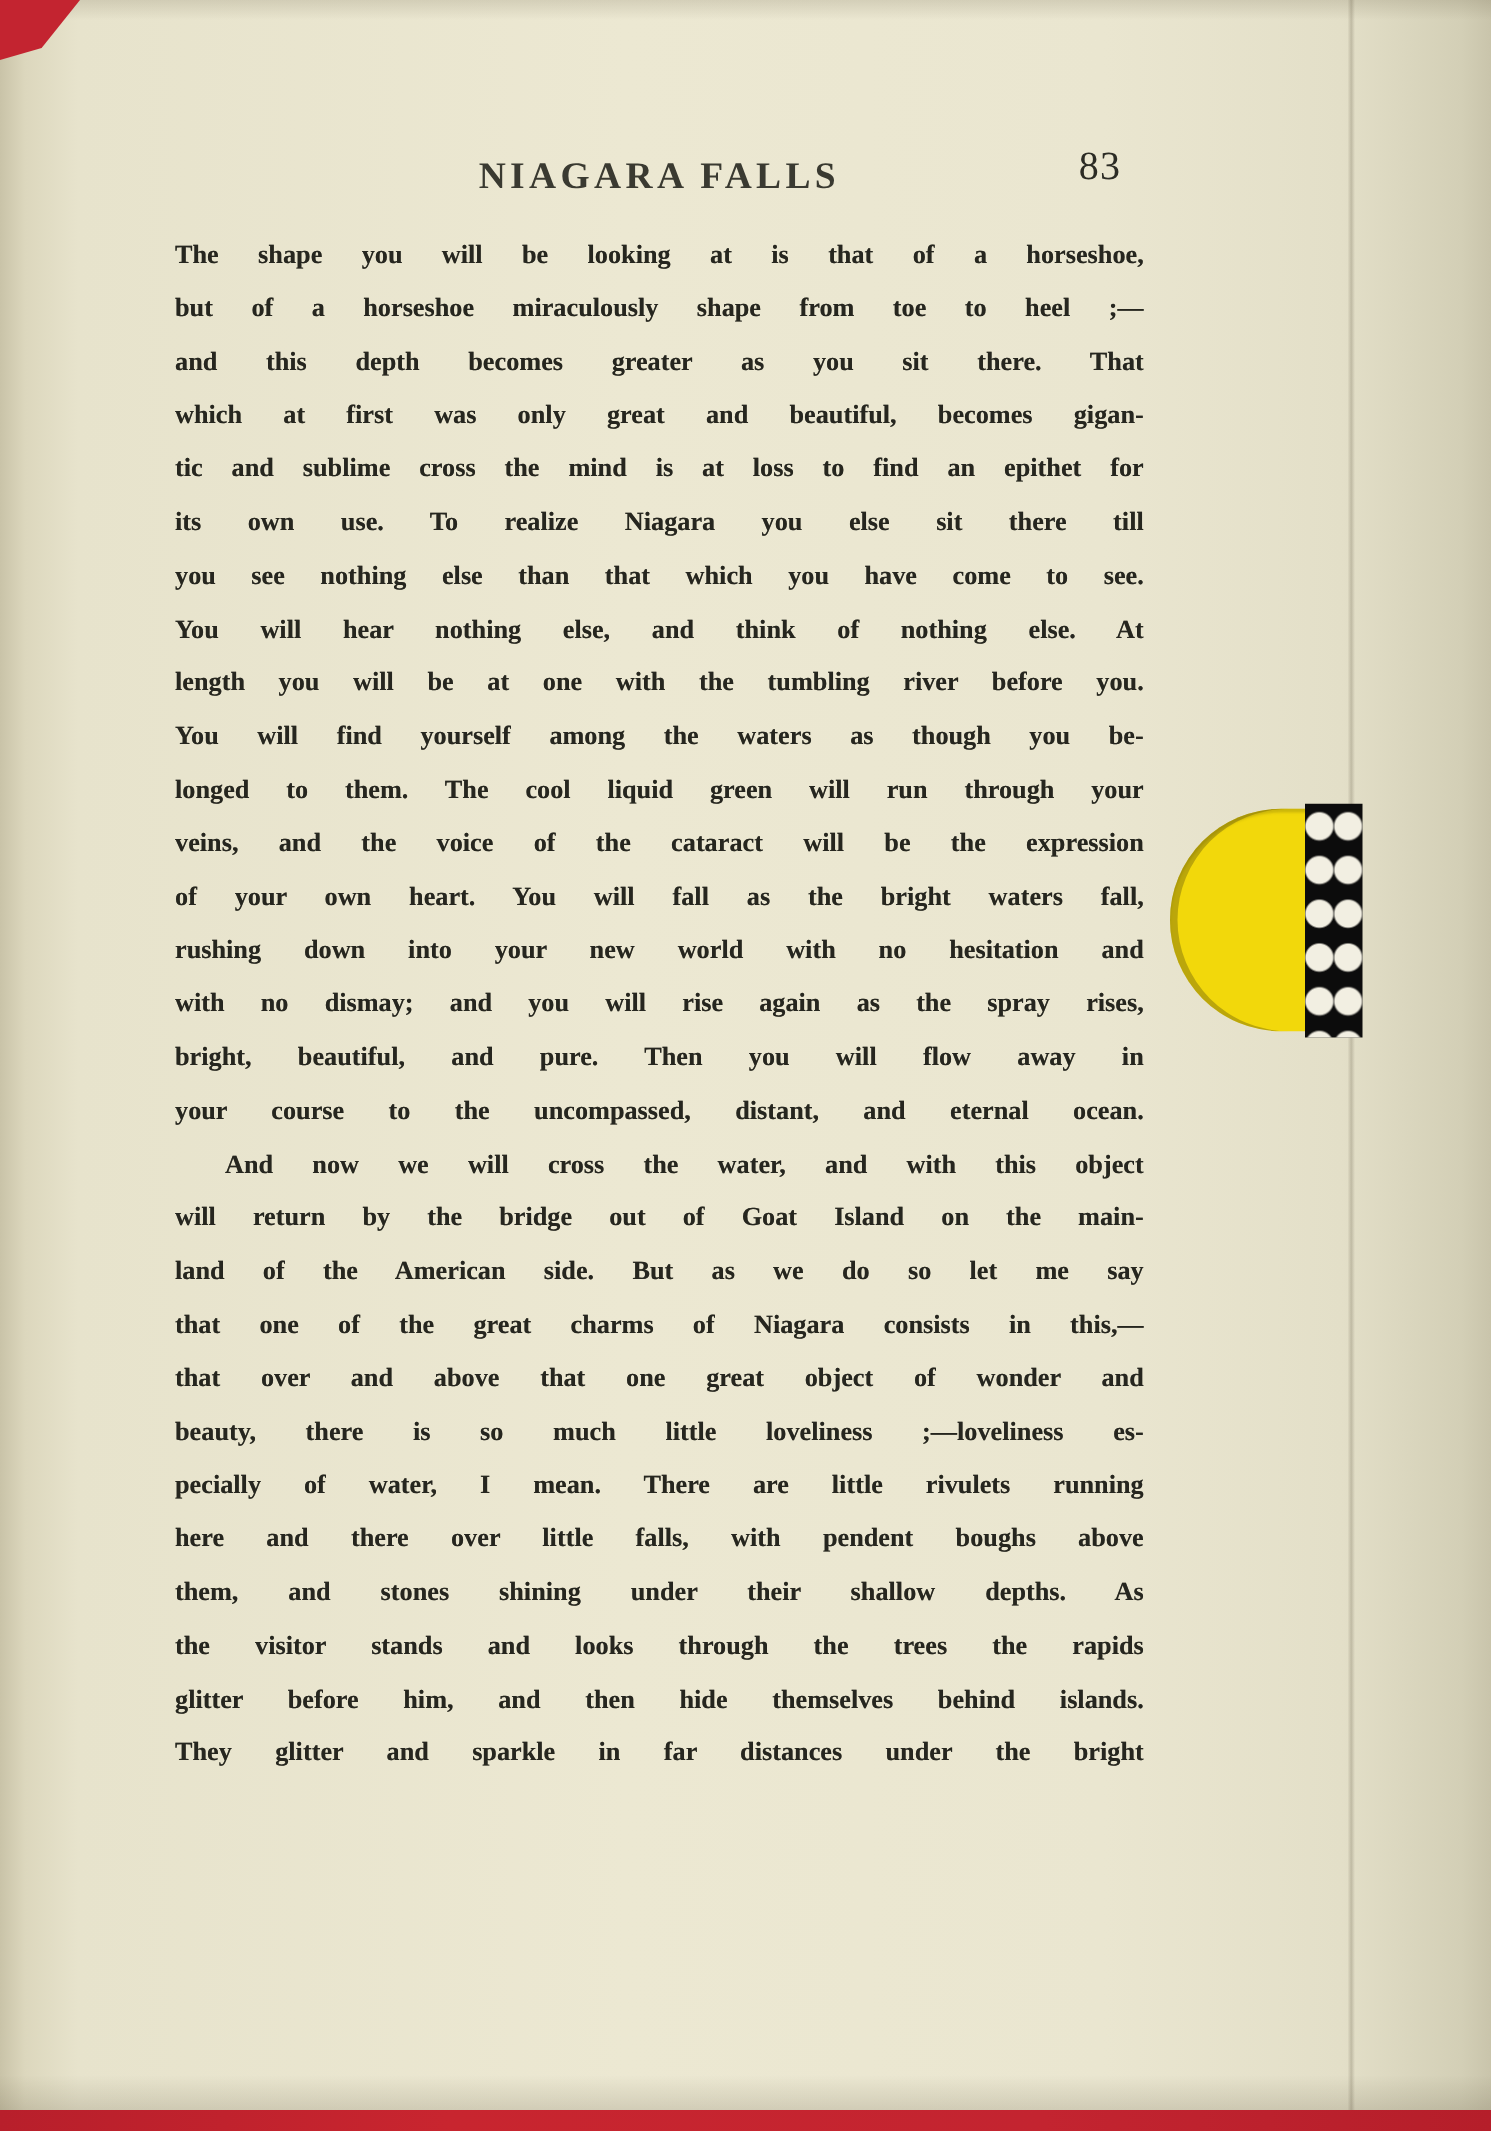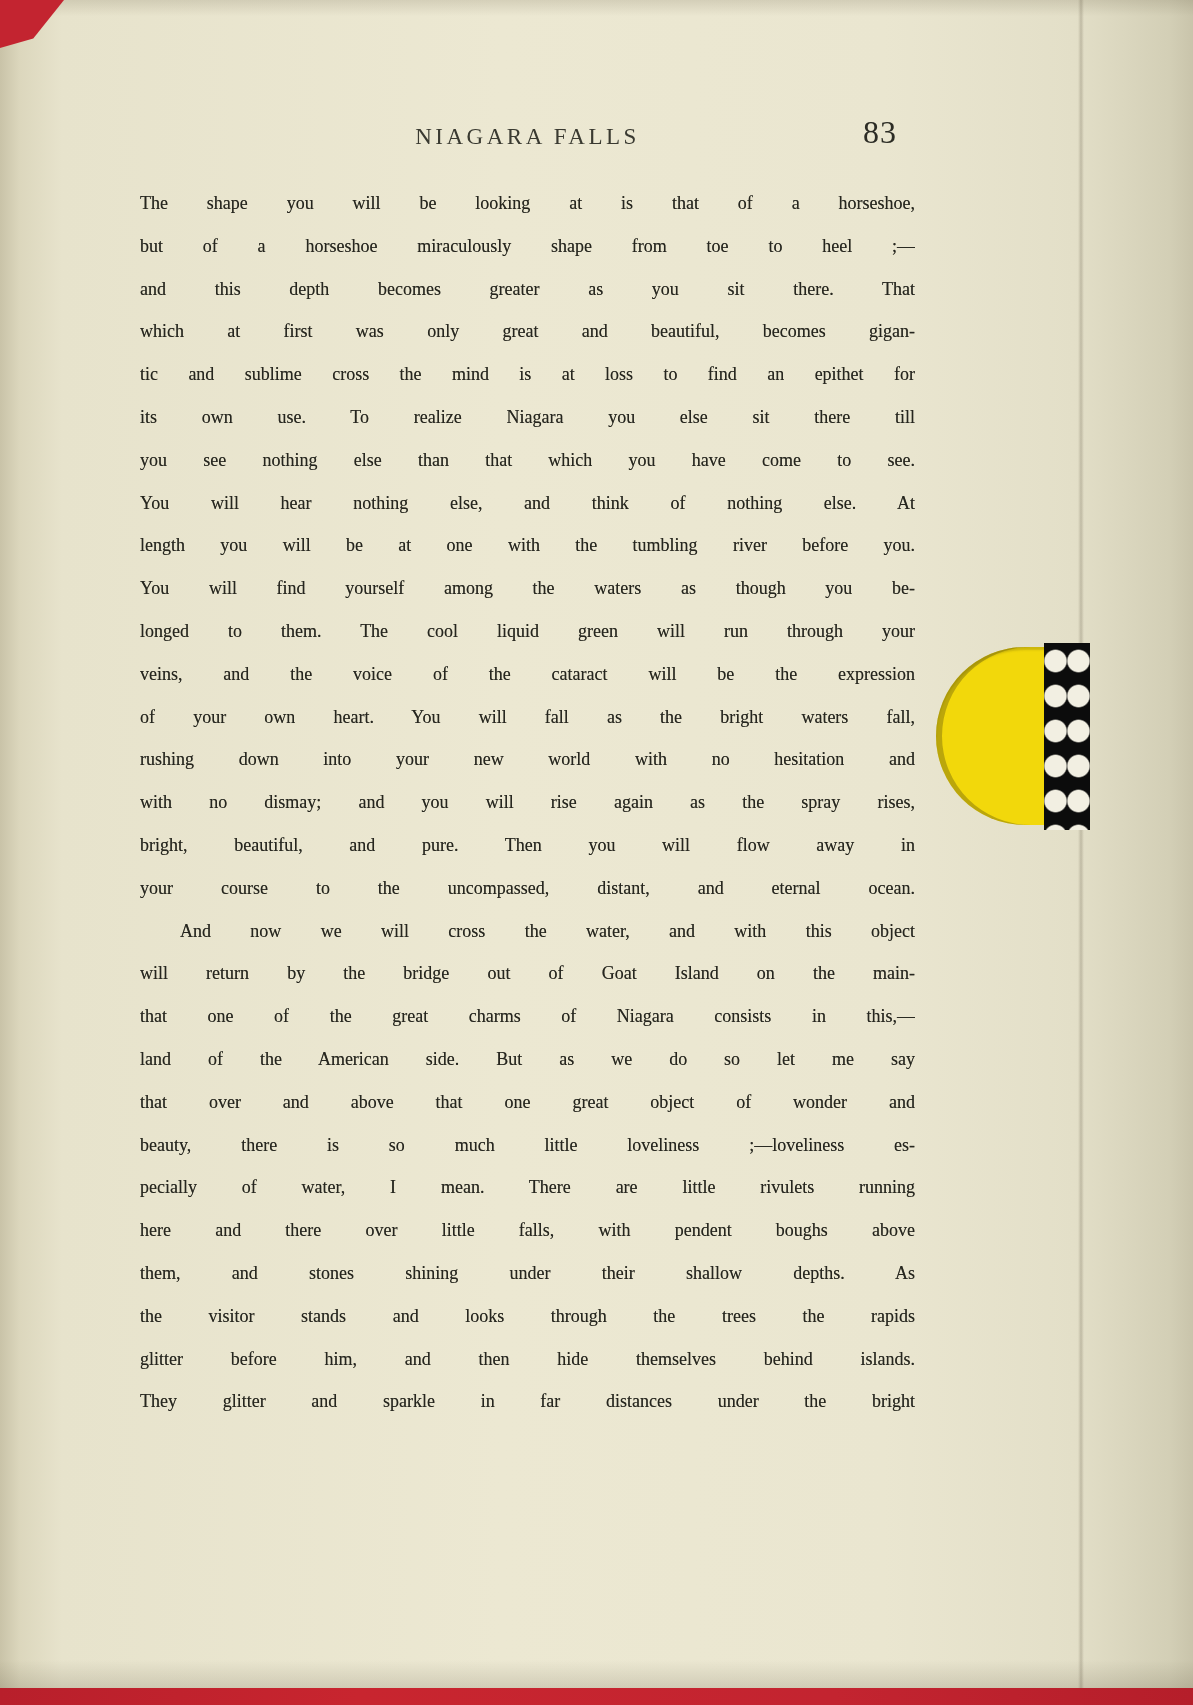--- a/index.html
+++ b/index.html
@@ -43,38 +43,39 @@
     width: 775px;
   }
   .header {
     position: relative;
     height: 46px;
     color: #33332b;
   }
   .header .title {
     display: block;
     text-align: center;
-    font-weight: 400;
-    font-size: 23px;
+    font-weight: 700;
+    font-size: 30px;
     letter-spacing: 3.5px;
     padding-top: 12px;
     color: #3a3a31;
   }
   .header .pagenum {
     position: absolute;
     right: 18px; top: 2px;
     font-size: 32px;
     letter-spacing: 1px;
     color: #2c2c25;
   }
   .body-text {
     margin-top: 24px;
-    font-size: 18px;
+    font-size: 21px;
     color: #26261f;
     text-shadow: 0 0 0.5px rgba(40,40,30,0.55);
+    font-weight: bold;
   }
   .text-line {
     line-height: 42.8px;
     height: 42.8px;
     white-space: normal;
     text-align: justify;
     text-align-last: justify;
     overflow: hidden;
   }
   .text-line.indent { padding-left: 40px; }
@@ -128,22 +129,22 @@
         <div class="text-line">You will find yourself among the waters as though you be-</div>
         <div class="text-line">longed to them. The cool liquid green will run through your</div>
         <div class="text-line">veins, and the voice of the cataract will be the expression</div>
         <div class="text-line">of your own heart. You will fall as the bright waters fall,</div>
         <div class="text-line">rushing down into your new world with no hesitation and</div>
         <div class="text-line">with no dismay; and you will rise again as the spray rises,</div>
         <div class="text-line">bright, beautiful, and pure. Then you will flow away in</div>
         <div class="text-line">your course to the uncompassed, distant, and eternal ocean.</div>
         <div class="text-line indent">And now we will cross the water, and with this object</div>
         <div class="text-line">will return by the bridge out of Goat Island on the main-</div>
+        <div class="text-line">land of the American side. But as we do so let me say</div>
         <div class="text-line">that one of the great charms of Niagara consists in this,—</div>
-        <div class="text-line">land of the American side. But as we do so let me say</div>
         <div class="text-line">that over and above that one great object of wonder and</div>
         <div class="text-line">beauty, there is so much little loveliness ;—loveliness es-</div>
         <div class="text-line">pecially of water, I mean. There are little rivulets running</div>
         <div class="text-line">here and there over little falls, with pendent boughs above</div>
         <div class="text-line">them, and stones shining under their shallow depths. As</div>
         <div class="text-line">the visitor stands and looks through the trees the rapids</div>
         <div class="text-line">glitter before him, and then hide themselves behind islands.</div>
         <div class="text-line">They glitter and sparkle in far distances under the bright</div>
       </div>
   </div>

